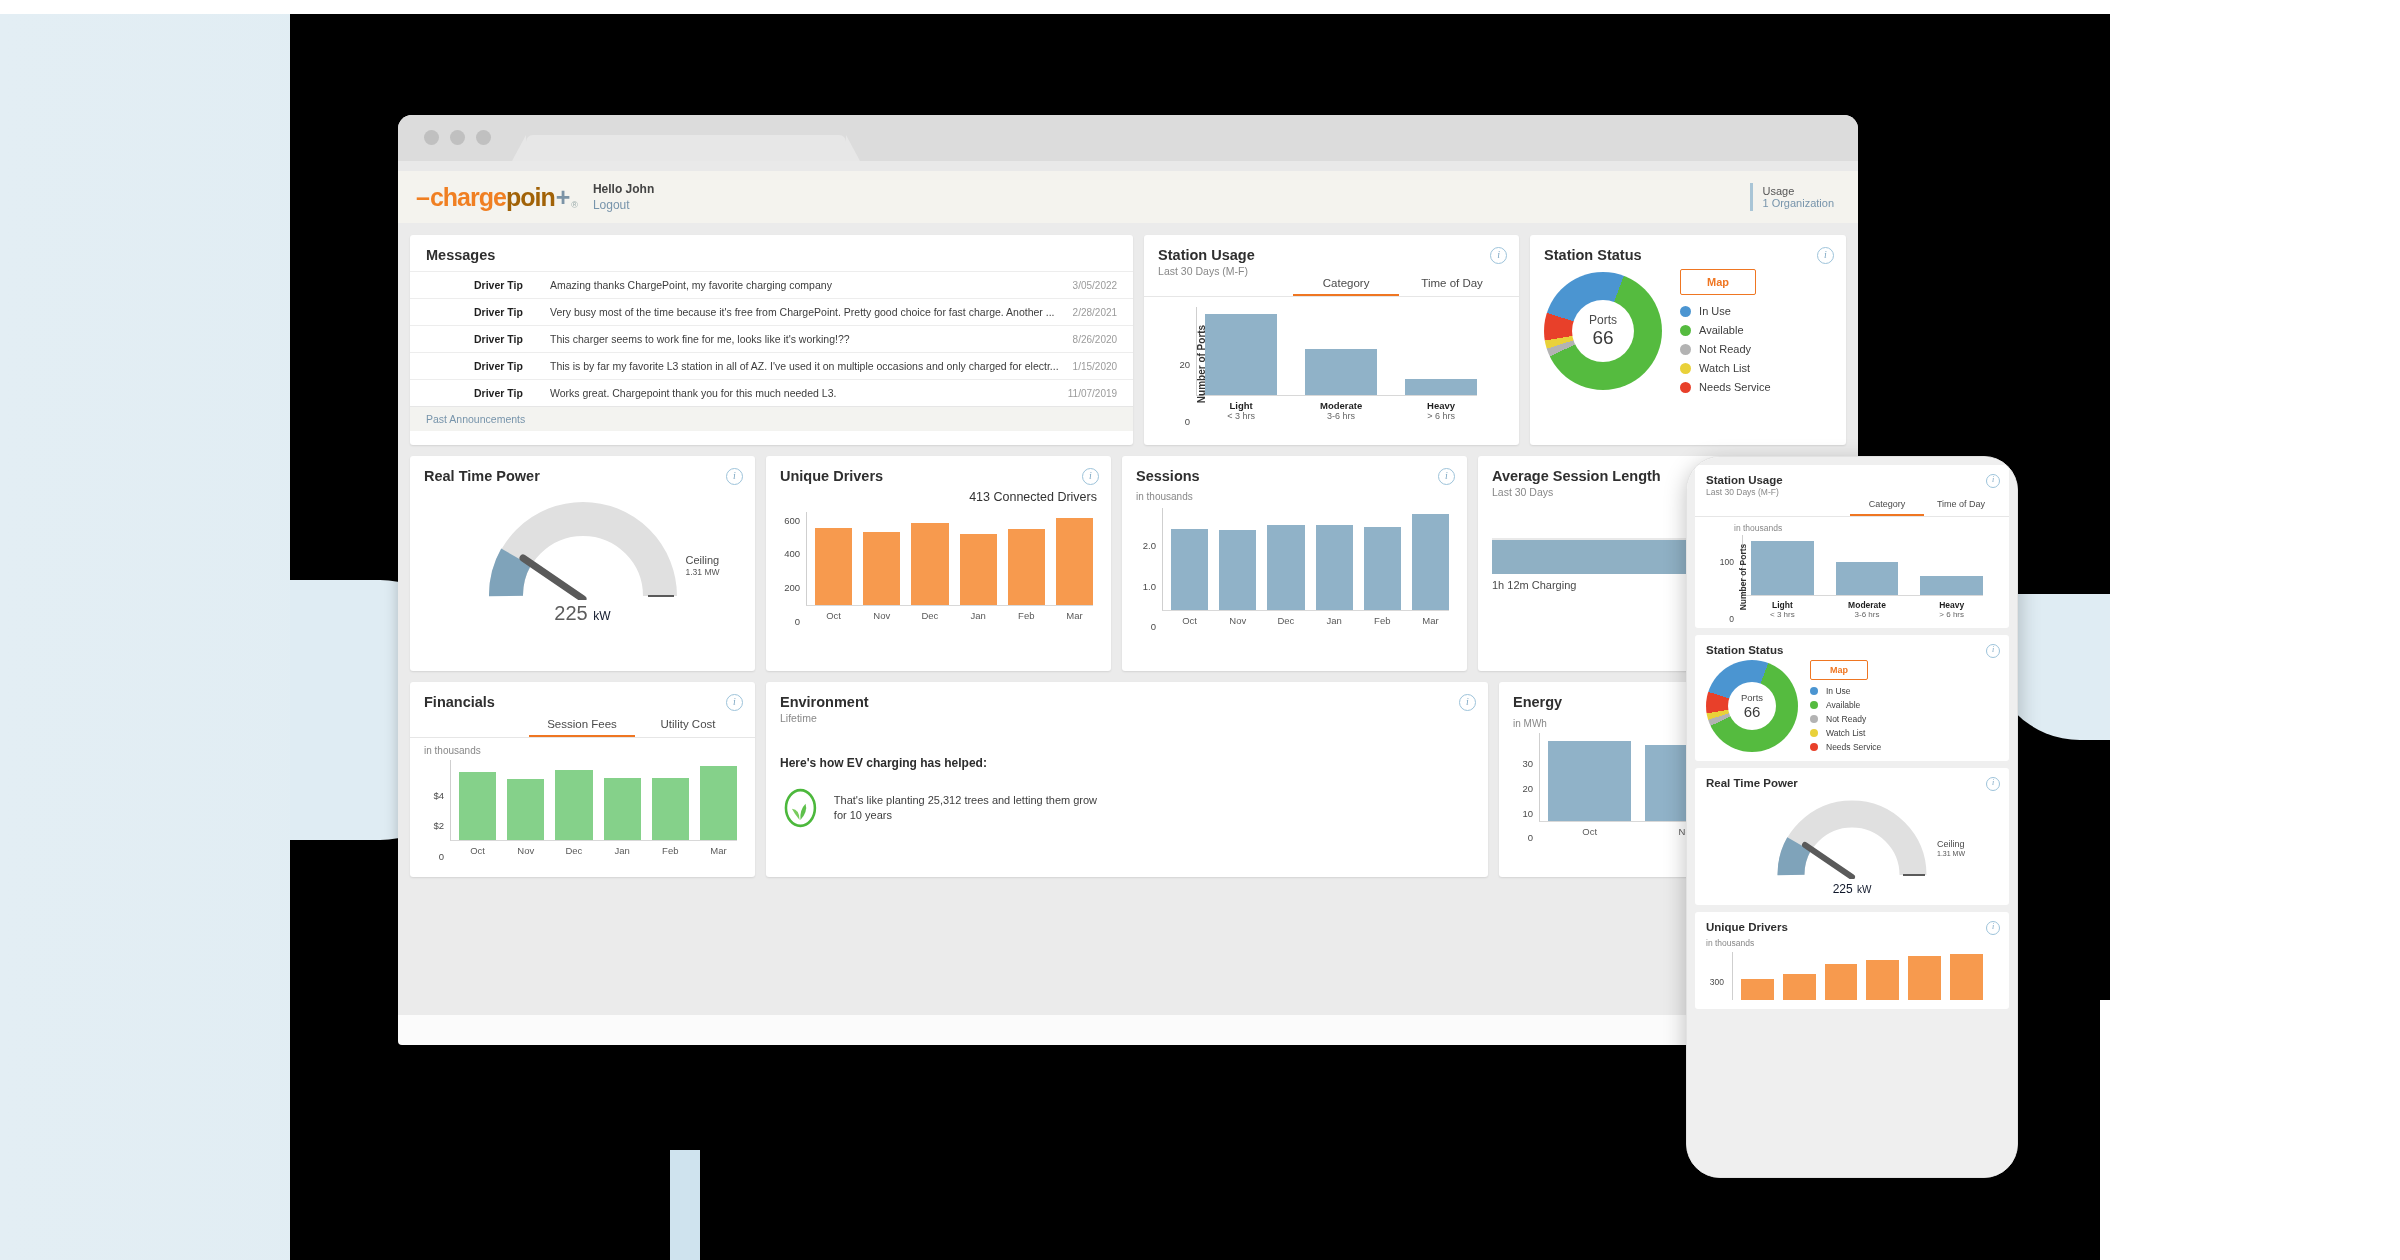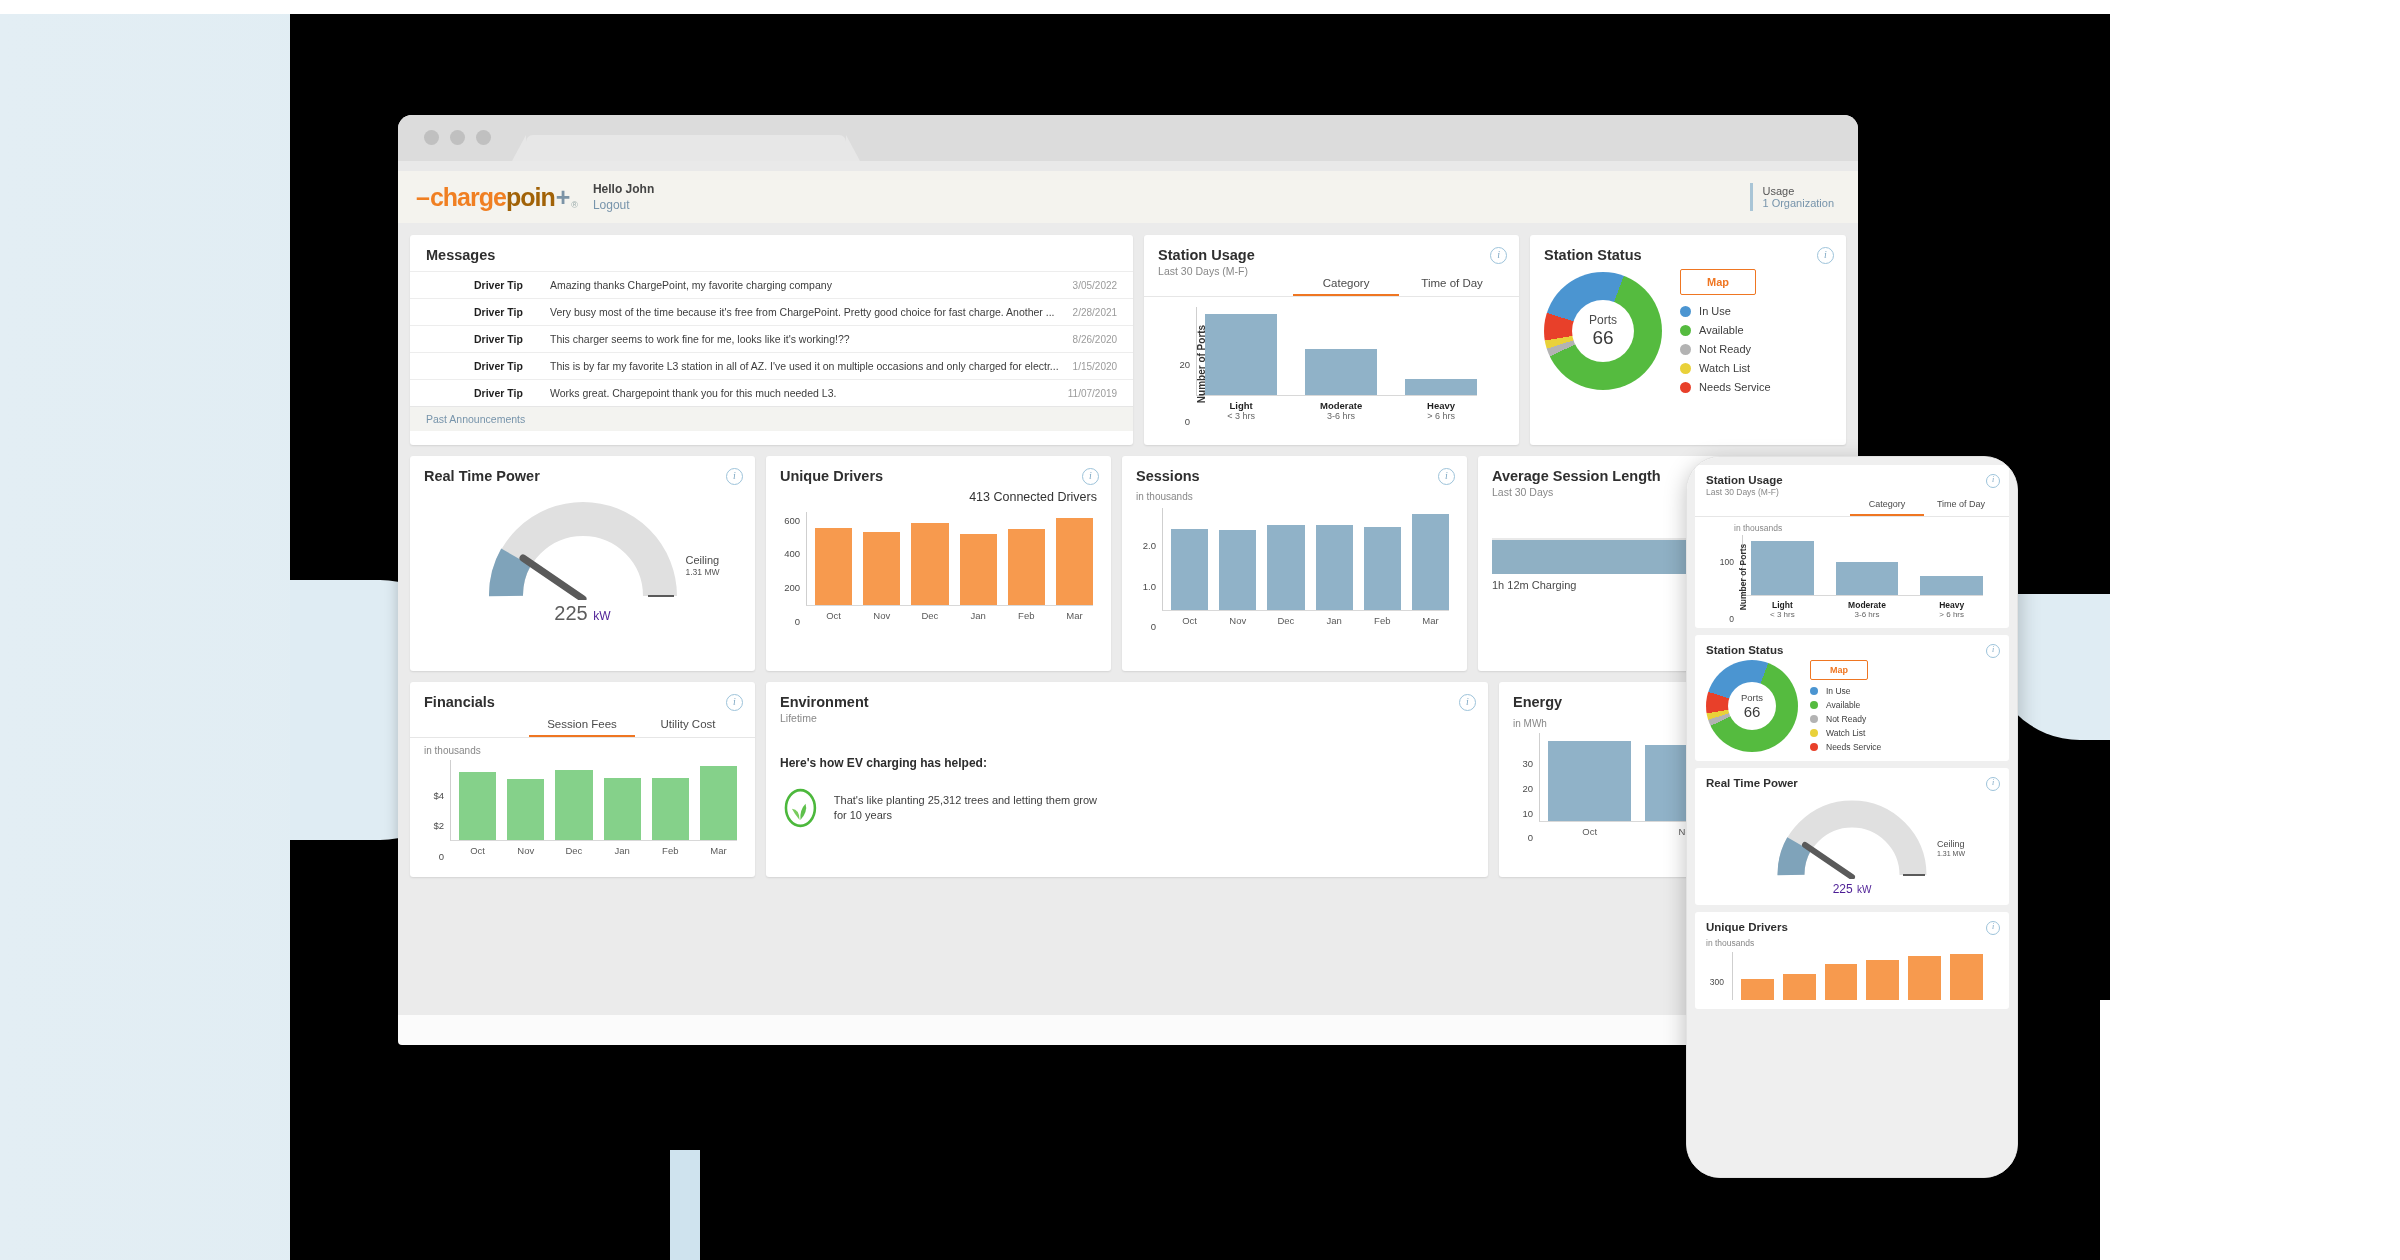--- a/index.html
+++ b/index.html
@@ -94,21 +94,21 @@
   .donut .hole .p2{font-size:19px;color:#3a3a3a;}
   .legend{display:flex;flex-direction:column;gap:7px;}
   .legend div{display:flex;align-items:center;gap:8px;font-size:11px;color:#3d3d3d;}
   .swatch{width:11px;height:11px;border-radius:50%;}
   .mapbtn{border:1.5px solid #ef7622;color:#ef7622;font-size:11px;font-weight:bold;padding:6px 0;width:74px;text-align:center;border-radius:2px;margin-bottom:10px;}
 
   
   .gauge{position:relative;width:190px;height:100px;margin:16px auto 0;}
   .gauge svg{display:block;}
   .gval{text-align:center;font-size:20px;color:#5c5c5c;margin-top:2px;}
-  .gval span{font-size:12px;color:#4c1d95;}
+  .gval span{font-size:12px;color:#0f172a;}
   .ceil{position:absolute;right:-42px;top:54px;font-size:11px;color:#4a4a4a;line-height:1.2;text-align:left;}
   .ceil small{display:block;font-size:8.5px;color:#555;}
 
   
   .avgbar-val{text-align:right;font-size:19px;color:#4a4a4a;margin-top:18px;padding-right:6px;}
   .avgbar{height:34px;background:#8fb0c4;border-top:2px solid #e9e9e9;}
   .avgbar-cap{font-size:11px;color:#4a4a4a;margin-top:5px;}
 
   
   .env-lead{font-size:12px;color:#2d2d2d;font-weight:bold;margin-top:32px;}

